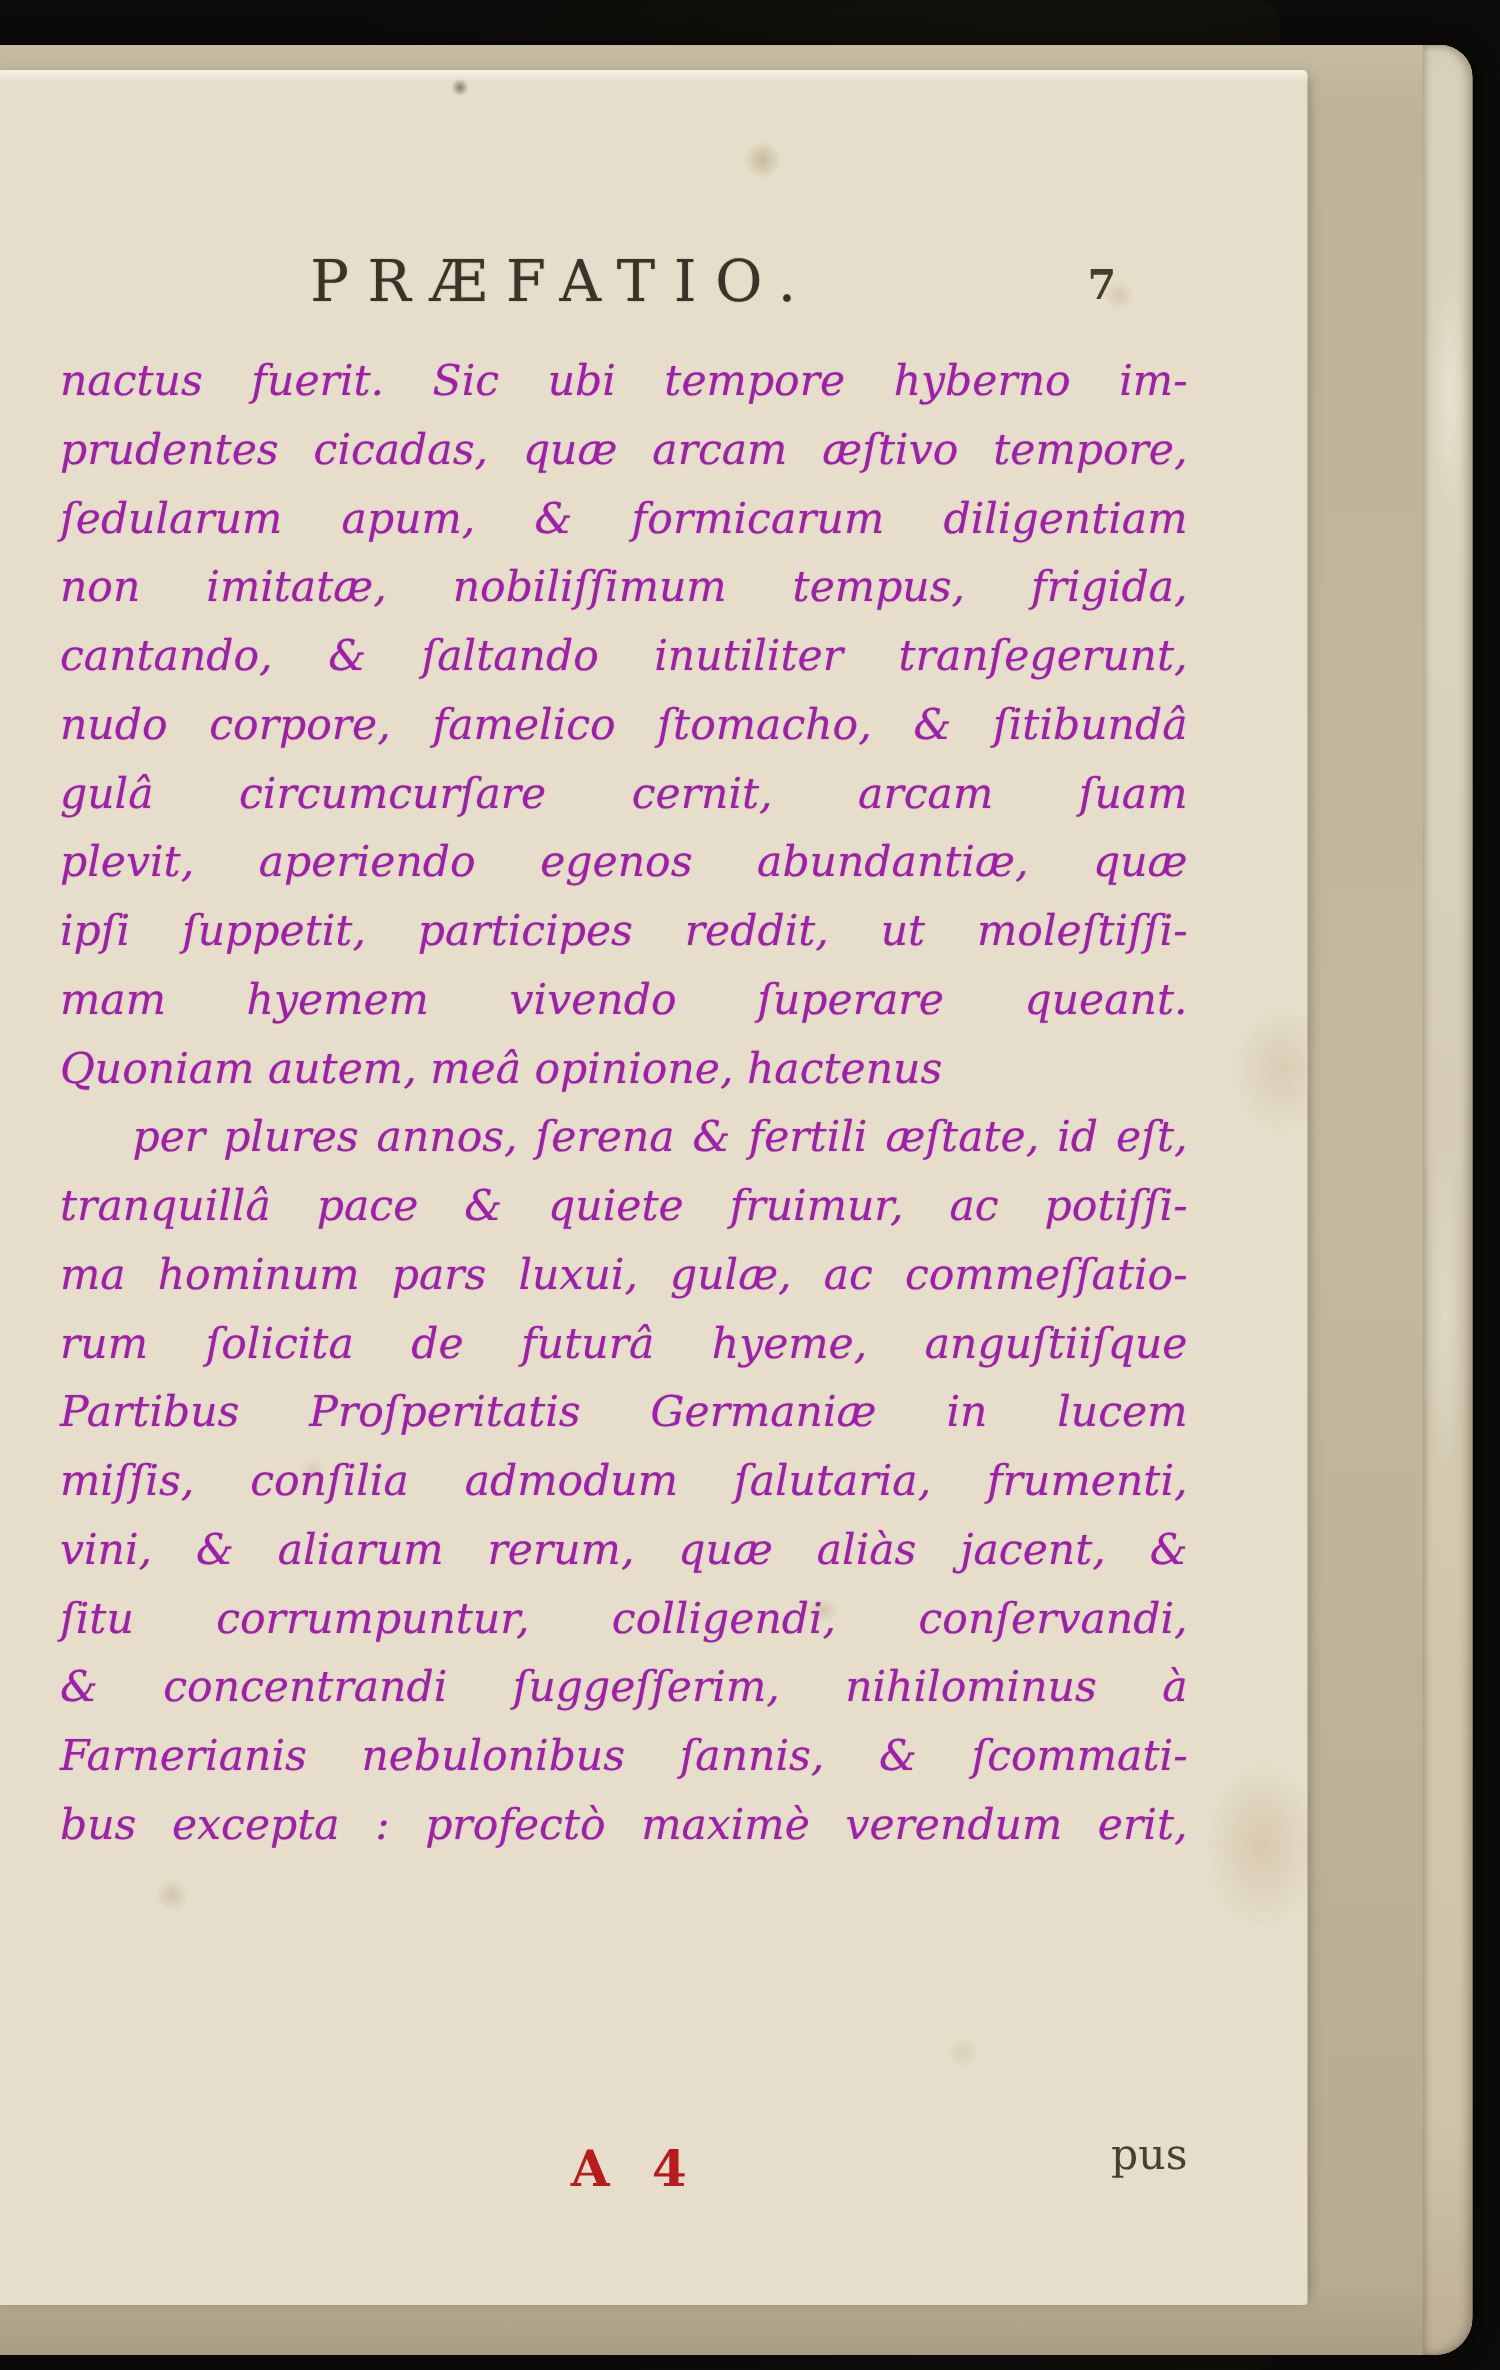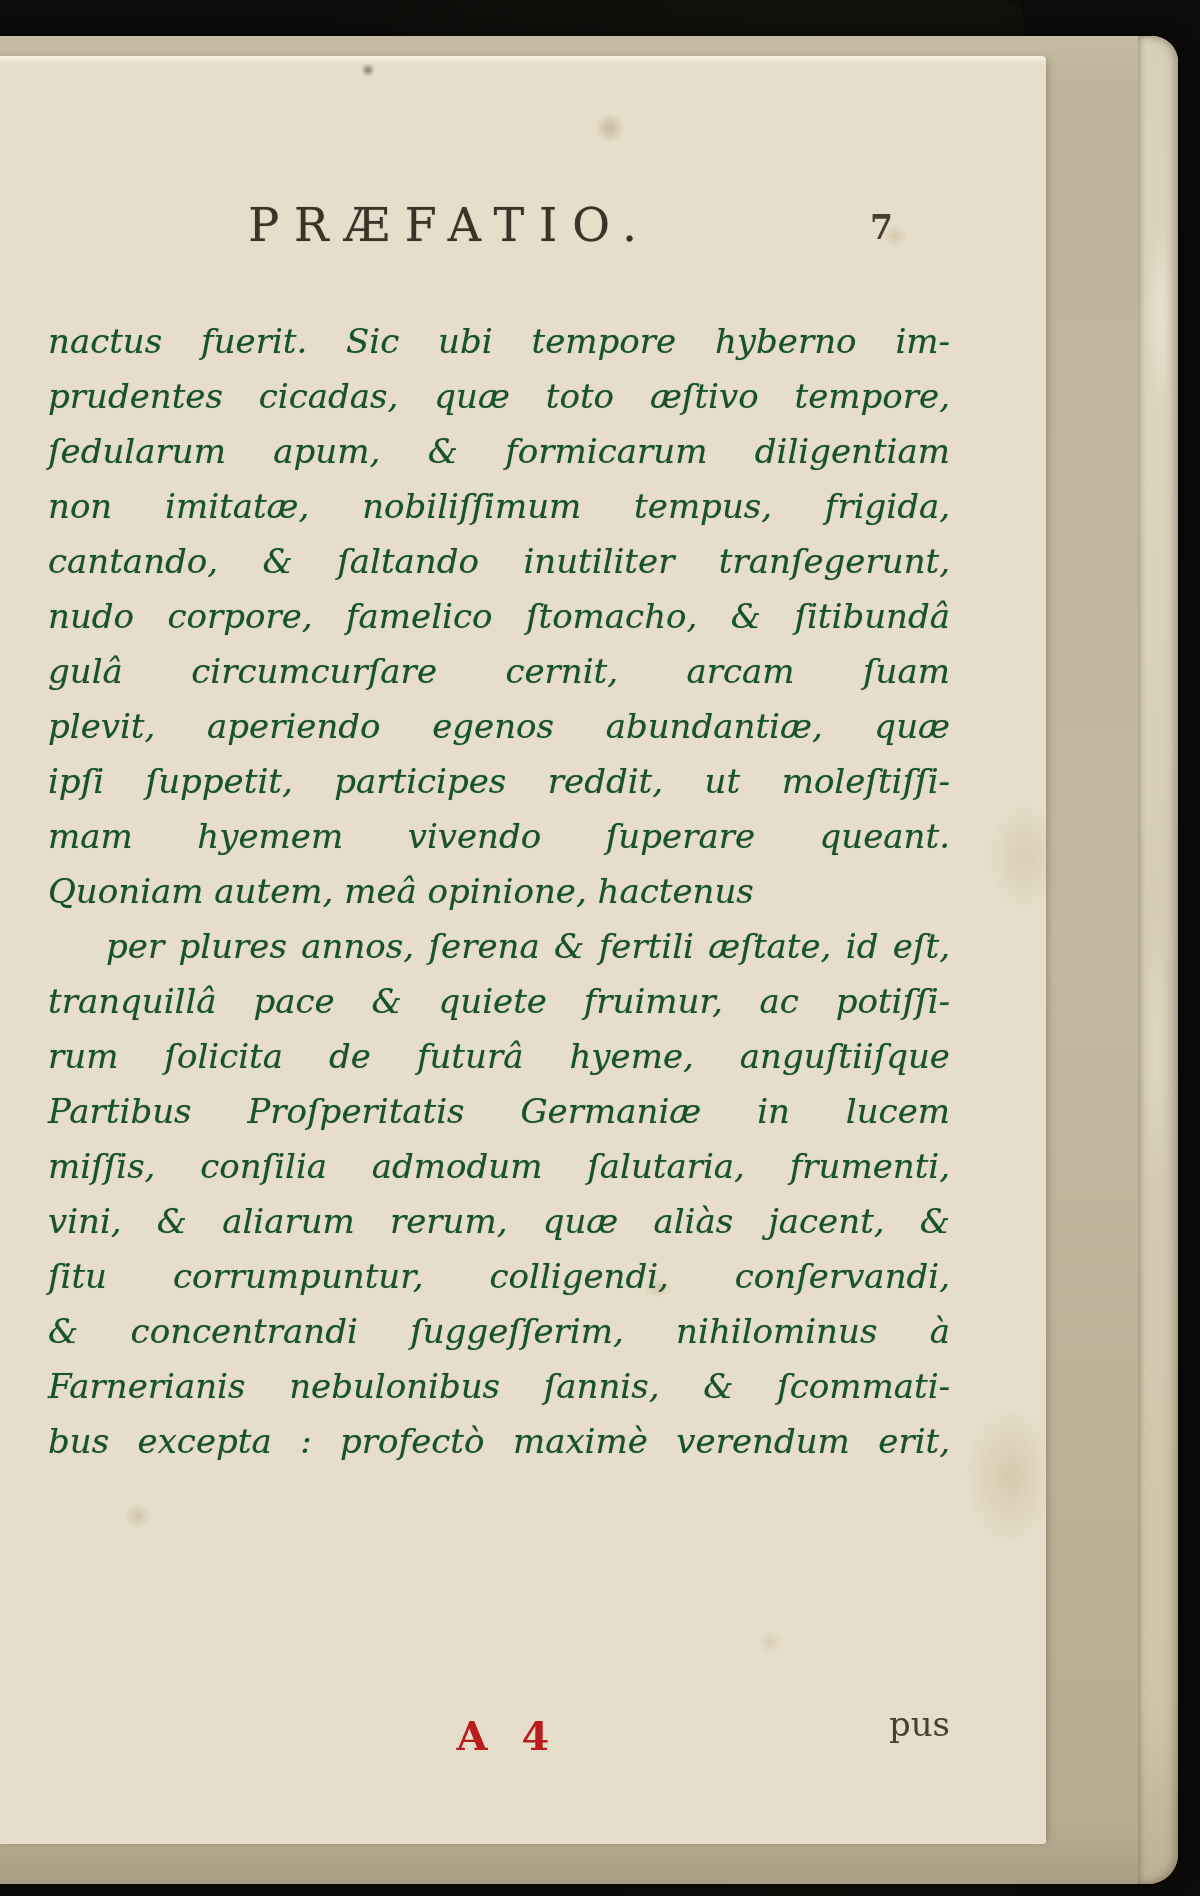--- a/index.html
+++ b/index.html
@@ -132,23 +132,22 @@
   }
 
   .text-block {
     position: absolute;
     left: 58px;
     top: 222px;
     width: 902px;
     font-style: italic;
     font-size: 34px;
     line-height: 55px;
-    color: #14532d;
+    color: #a21caf;
     text-shadow: 0 0 1px rgba(70,64,50,0.45);
-    margin-top: 36px;
   }
   .text-block .line {
     text-align: justify;
     text-align-last: justify;
     height: 55px;
     white-space: nowrap;
   }
   .text-block .line:nth-child(11) {      
     text-align-last: left;
   }
@@ -194,32 +193,33 @@
   <div class="page">
     <div class="spots"></div>
 
     <div class="pagehead">
       <span class="running-title ink">PRÆFATIO.</span>
       <span class="page-number">7</span>
     </div>
 
     <div class="text-block">
         <div class="line">nactus fuerit. Sic ubi tempore hyberno im-</div>
-        <div class="line">prudentes cicadas, quæ toto æſtivo tempore,</div>
+        <div class="line">prudentes cicadas, quæ arcam æſtivo tempore,</div>
         <div class="line">ſedularum apum, &amp; formicarum diligentiam</div>
         <div class="line">non imitatæ, nobiliſſimum tempus, frigida,</div>
         <div class="line">cantando, &amp; ſaltando inutiliter tranſegerunt,</div>
         <div class="line">nudo corpore, famelico ſtomacho, &amp; ſitibundâ</div>
         <div class="line">gulâ circumcurſare cernit, arcam ſuam</div>
         <div class="line">plevit, aperiendo egenos abundantiæ, quæ</div>
         <div class="line">ipſi ſuppetit, participes reddit, ut moleſtiſſi-</div>
         <div class="line">mam hyemem vivendo ſuperare queant.</div>
         <div class="line">Quoniam autem, meâ opinione, hactenus</div>
         <div class="line">per plures annos, ſerena &amp; fertili æſtate, id eſt,</div>
         <div class="line">tranquillâ pace &amp; quiete fruimur, ac potiſſi-</div>
+        <div class="line">ma hominum pars luxui, gulæ, ac commeſſatio-</div>
         <div class="line">rum ſolicita de futurâ hyeme, anguſtiiſque</div>
         <div class="line">Partibus Proſperitatis Germaniæ in lucem</div>
         <div class="line">miſſis, conſilia admodum ſalutaria, frumenti,</div>
         <div class="line">vini, &amp; aliarum rerum, quæ aliàs jacent, &amp;</div>
         <div class="line">ſitu corrumpuntur, colligendi, conſervandi,</div>
         <div class="line">&amp; concentrandi ſuggeſſerim, nihilominus à</div>
         <div class="line">Farnerianis nebulonibus ſannis, &amp; ſcommati-</div>
         <div class="line">bus excepta : profectò maximè verendum erit,</div>
       </div>
 

